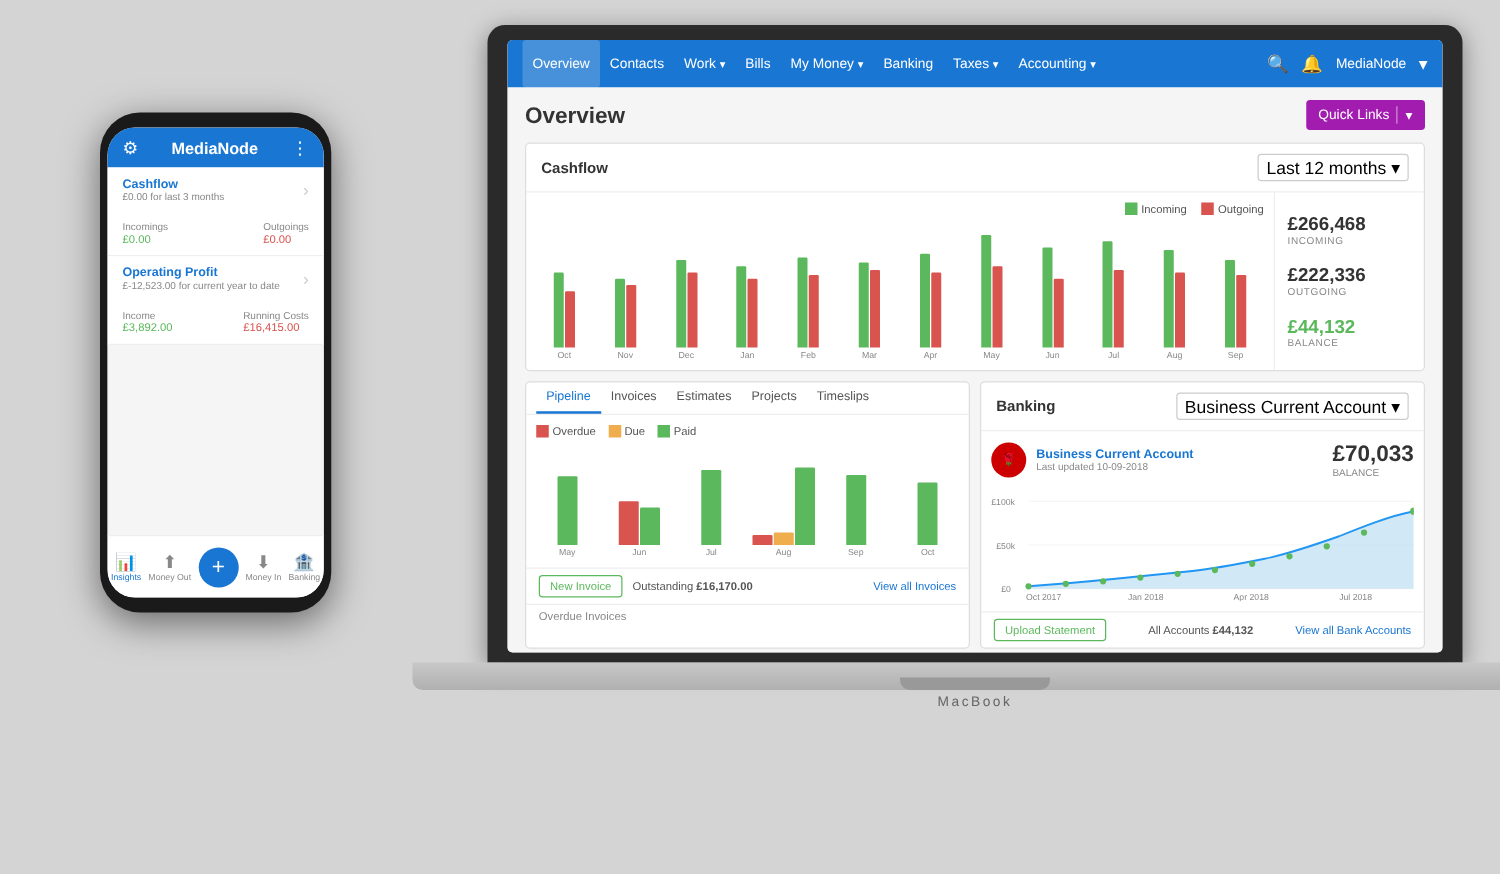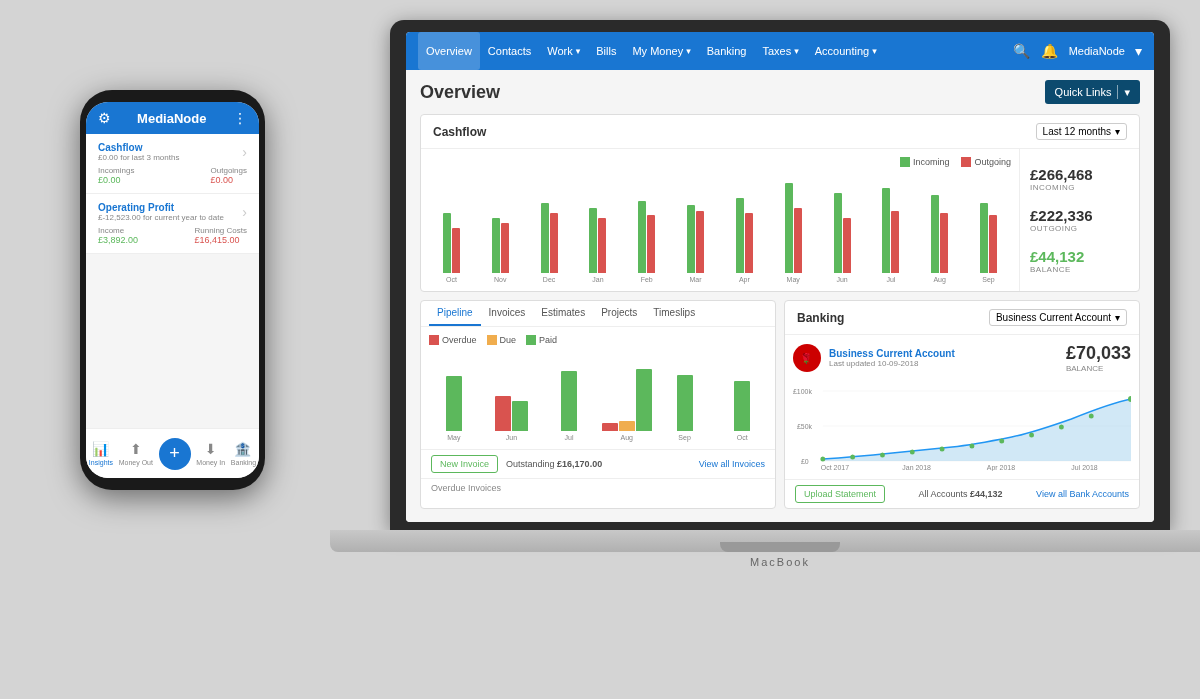--- a/index.html
+++ b/index.html
@@ -144,21 +144,21 @@
       margin-bottom: 10px;
     }
 
     .page-title {
       font-size: 18px;
       font-weight: 600;
       color: #333;
     }
 
     .quick-links-btn {
-      background: #0c4a6e;
+      background: #a21caf;
       color: #fff;
       border: none;
       padding: 5px 10px;
       border-radius: 3px;
       font-size: 11px;
       cursor: pointer;
       display: flex;
       align-items: center;
       gap: 6px;
     }
@@ -188,21 +188,21 @@
     .card-title {
       font-size: 12px;
       font-weight: 600;
       color: #333;
     }
 
     .period-select {
       background: #fff;
       border: 1px solid #ccc;
       border-radius: 3px;
-      font-size: 10px;
+      font-size: 14px;
       padding: 2px 6px;
       cursor: pointer;
       display: flex;
       align-items: flex-start;
       gap: 4px;
     }
 
     
     .cashflow-card {
       grid-column: 1 / 3;
@@ -530,21 +530,21 @@
     }
 
     .phone-card-subtitle {
       font-size: 8px;
       color: #888;
     }
 
     .phone-card-row {
       display: flex;
       justify-content: space-between;
-      margin-top: 4px;
+      margin-top: 15px;
     }
 
     .phone-card-stat {
       font-size: 8px;
     }
 
     .phone-card-stat-label {
       color: #888;
     }
 

